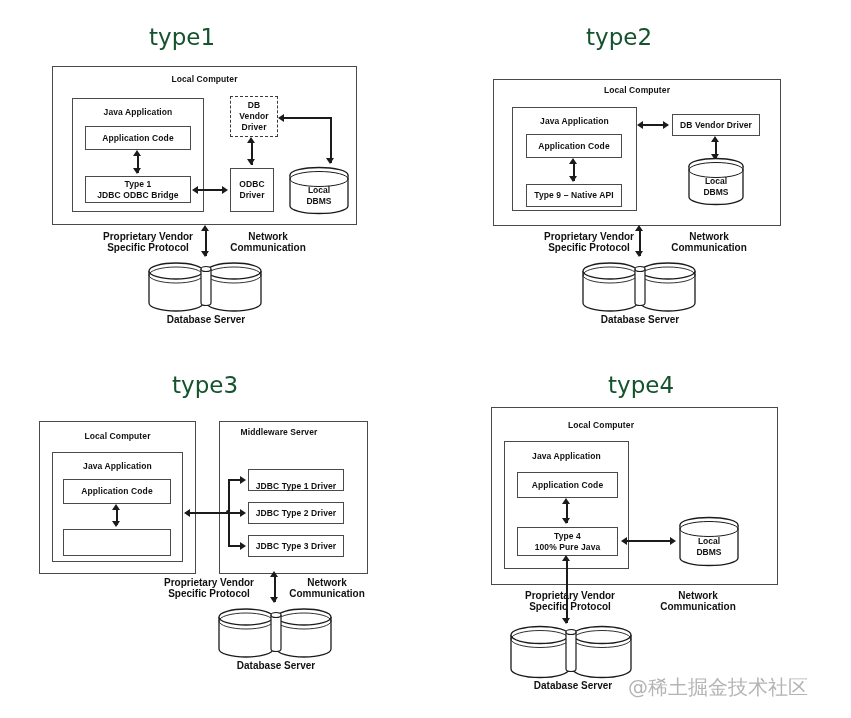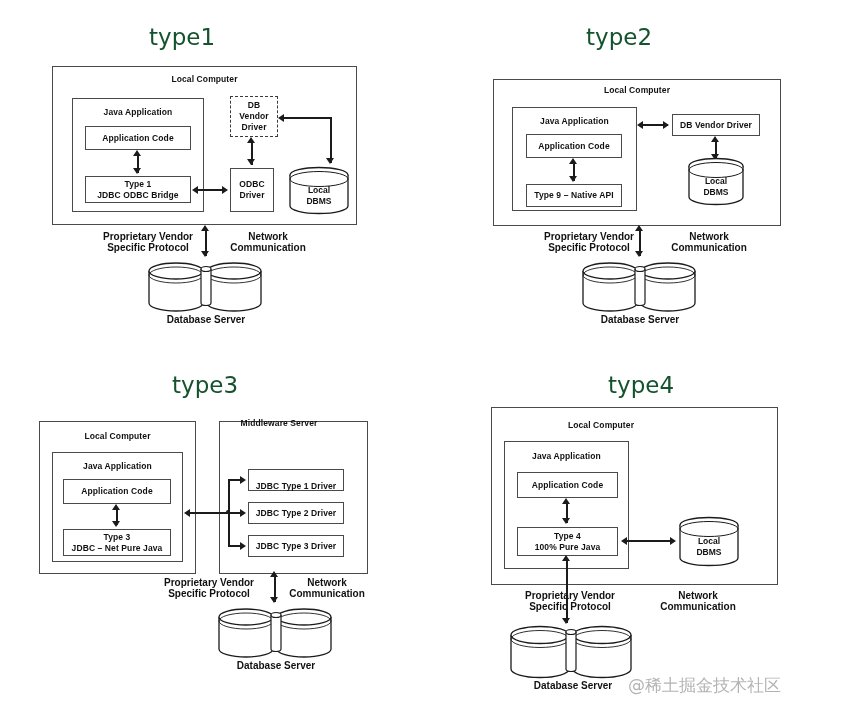--- a/index.html
+++ b/index.html
@@ -57,21 +57,21 @@
   .cyl { position: absolute; }
   .cyl svg { display: block; }
   .cylabel {
     position: absolute; width: 100%;
     text-align: center; font-size: 8.5px; font-weight: bold; color: #111;
     line-height: 11px; white-space: pre-line;
   }
   .dbserver { position: absolute; }
   .watermark {
     position: absolute;
-    font-size: 17px;
+    font-size: 20px;
     color: #b4b4b4;
     font-family: "DejaVu Sans", sans-serif;
     white-space: nowrap;
   }
   .caption {
     position: absolute;
     font-size: 10px; font-weight: bold; color: #111;
     text-align: center; line-height: 11px; white-space: pre-line;
   }
 </style>
@@ -231,25 +231,23 @@
   <div class="lbl" style="left:52px;top:102px;width:131px;">Java Application</div>
 
   <div class="box" style="left:63px;top:120px;width:108px;height:25px;"></div>
   <div class="lbl ctr" style="left:63px;top:120px;width:108px;height:25px;">Application Code</div>
 
   <div class="ln vln" style="left:116px;top:148px;height:18px;"></div>
   <div class="arw up" style="left:112px;top:145px;"></div>
   <div class="arw down" style="left:112px;top:162px;"></div>
 
   <div class="box" style="left:63px;top:170px;width:108px;height:27px;"></div>
-  <div class="lbl ctr" style="left:63px;top:170px;width:108px;height:27px;">Type 3
-JDBC – Net Pure Java</div>
 
   <div class="box" style="left:219px;top:62px;width:149px;height:153px;"></div>
-  <div class="lbl" style="left:219px;top:59px;width:120px;">Middleware Server</div>
+  <div class="lbl" style="left:219px;top:68px;width:120px;">Middleware Server</div>
 
   <div class="box" style="left:248px;top:110px;width:96px;height:22px;"></div>
   <div class="lbl ctr" style="left:248px;top:110px;width:96px;height:35px;">JDBC Type 1 Driver</div>
 
   <div class="box" style="left:248px;top:143px;width:96px;height:22px;"></div>
   <div class="lbl ctr" style="left:248px;top:143px;width:96px;height:22px;border-radius:10px;">JDBC Type 2 Driver</div>
 
   <div class="box" style="left:248px;top:176px;width:96px;height:22px;"></div>
   <div class="lbl ctr" style="left:248px;top:176px;width:96px;height:22px;">JDBC Type 3 Driver</div>
 

